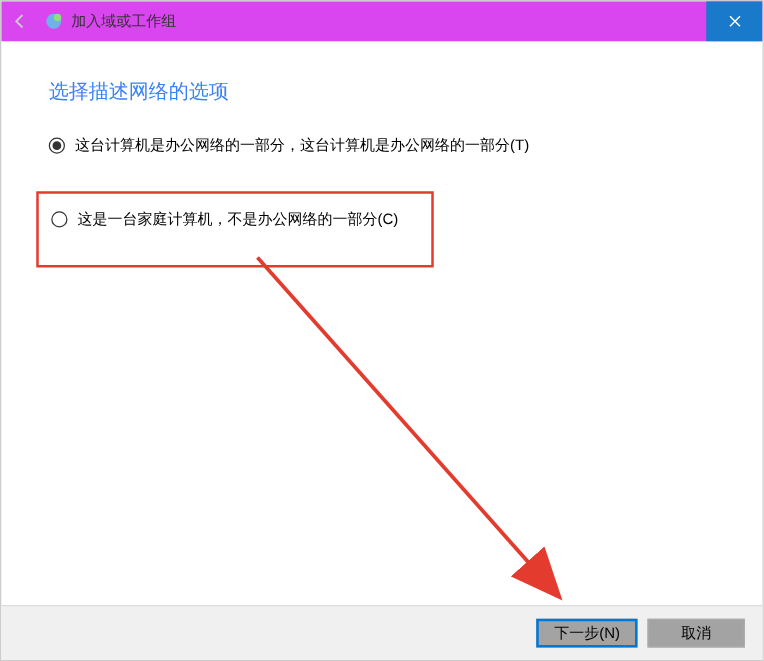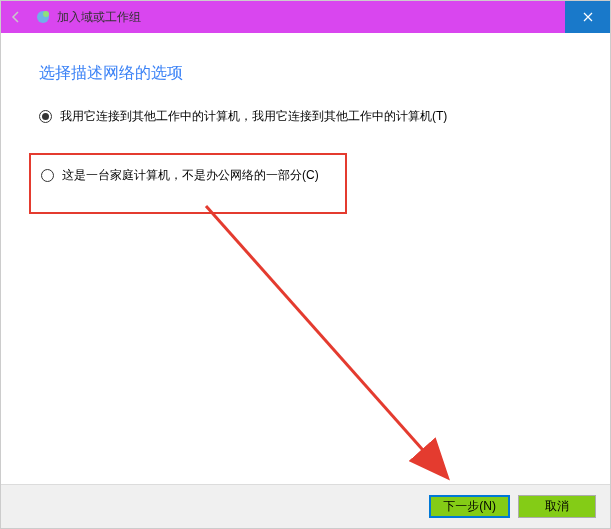--- a/index.html
+++ b/index.html
@@ -107,21 +107,21 @@
     display: flex;
     align-items: center;
     justify-content: flex-end;
     padding-right: 14px;
     gap: 8px;
   }
   .btn {
     min-width: 78px;
     height: 23px;
     border: 1px solid #acacac;
-    background: #84cc16;
+    background: #a3a3a3;
     font-size: 12px;
     display: flex;
     align-items: center;
     justify-content: center;
     color: #000;
     padding: 0 12px;
   }
   .btn.primary { border: 2px solid #0078d7; }
   .annotation-layer {
     position: absolute;
@@ -150,21 +150,21 @@
         <path d="M1 1 L9 9 M9 1 L1 9" stroke="#fff" stroke-width="1.2"></path>
       </svg>
   </div>
 </div>
 
 <div class="content">
   <div class="heading">选择描述网络的选项</div>
 
   <div class="option">
     <span class="radio selected"></span>
-    <span>我用它连接到其他工作中的计算机，我用它连接到其他工作中的计算机(T)</span>
+    <span>这台计算机是办公网络的一部分，这台计算机是办公网络的一部分(T)</span>
   </div>
 
   <div class="highlight-box">
     <div class="option">
       <span class="radio"></span>
       <span>这是一台家庭计算机，不是办公网络的一部分(C)</span>
     </div>
   </div>
 </div>
 

